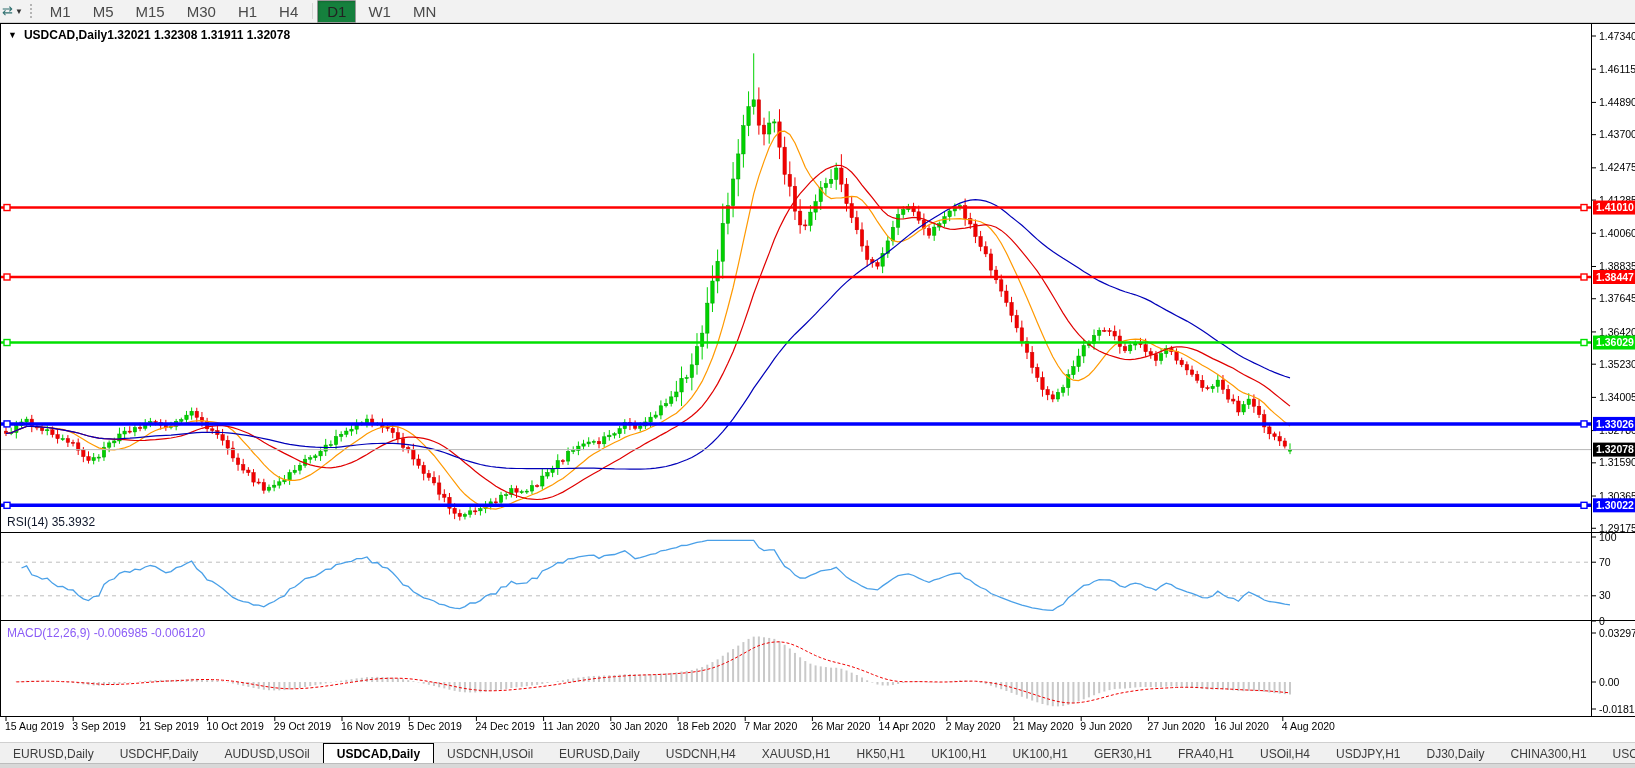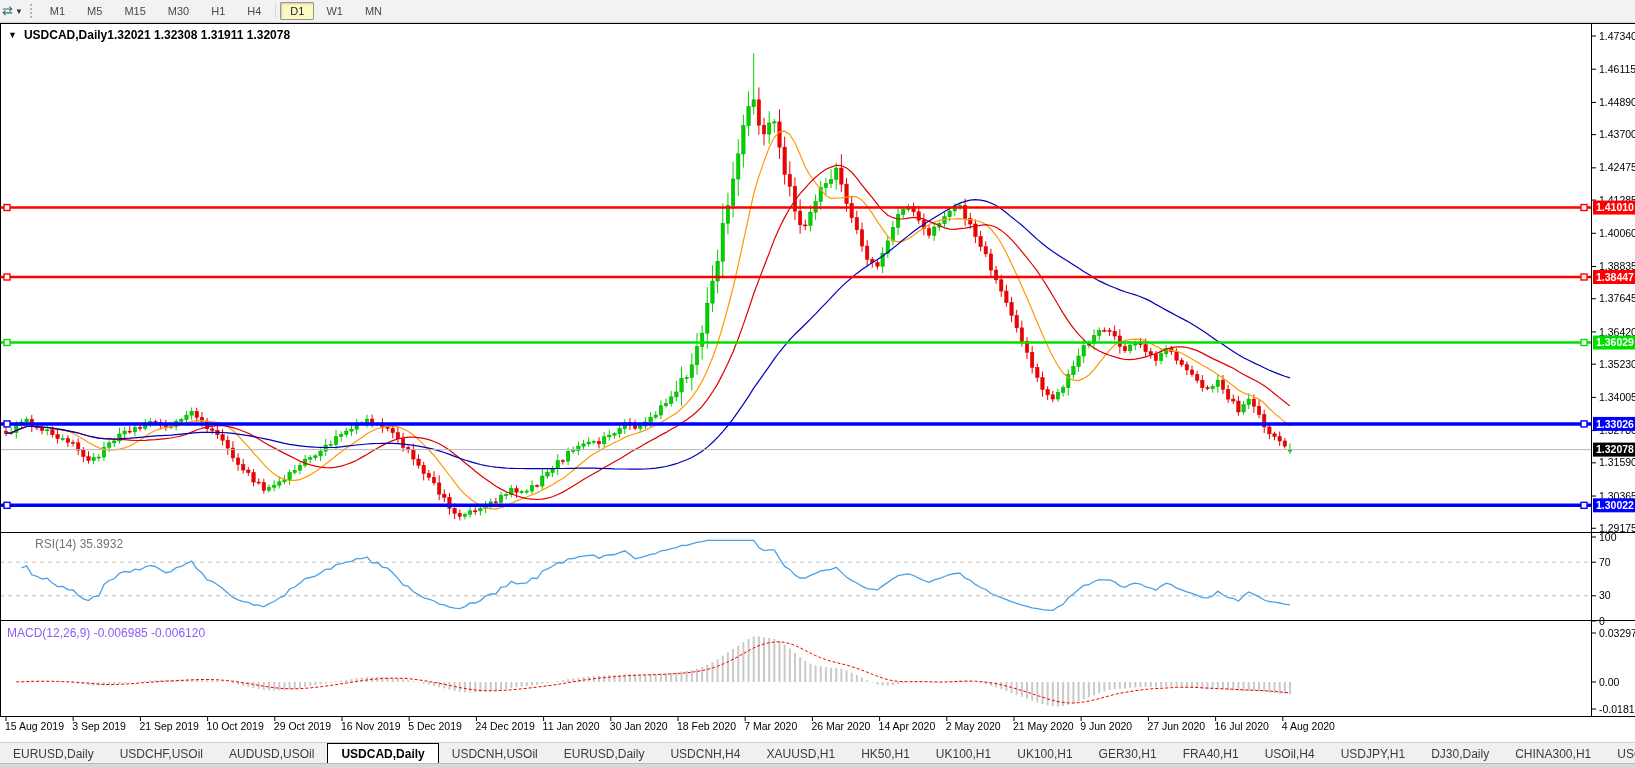--- a/index.html
+++ b/index.html
@@ -5,28 +5,28 @@
   html,body{margin:0;padding:0;background:#fff;}
   #app{position:relative;width:1635px;height:768px;overflow:hidden;background:#fff;
        font-family:"Liberation Sans",sans-serif;-webkit-font-smoothing:antialiased;}
   
   #toolbar{position:absolute;left:0;top:0;width:1635px;height:22px;background:#f2f2f2;
            display:flex;align-items:center;border-bottom:1px solid #d0d0d0;}
   #tool-icon{color:#2f7070;font-size:13px;margin-left:2px;line-height:20px;}
   #tool-caret{color:#333;font-size:8px;margin:0 4px 0 2px;}
   .grip{height:14px;border-left:2px dotted #b5b5b5;margin:0 7px 0 3px;}
   .tfsep{height:16px;border-left:1px solid #d6d6d6;margin:0 3px;}
-  .tfbtn{font-size:11px;color:#4a4a4a;padding:2px 9px;margin:0 1px;border:1px solid transparent;
+  .tfbtn{font-size:15px;color:#4a4a4a;padding:2px 9px;margin:0 1px;border:1px solid transparent;
          border-radius:1px;white-space:nowrap;}
-  .tfbtn.active{background:#fef9c3;border:1px solid #979797;box-shadow:inset 1px 1px 2px rgba(0,0,0,.18);color:#222;}
+  .tfbtn.active{background:#15803d;border:1px solid #979797;box-shadow:inset 1px 1px 2px rgba(0,0,0,.18);color:#222;}
   
   #chart-title{position:absolute;left:8px;top:28px;font-size:12px;font-weight:bold;color:#000;white-space:nowrap;}
   #title-caret{font-size:9px;margin-right:7px;vertical-align:1px;}
   #title-ohlc{margin-left:0;font-weight:bold;}
-  #rsi-label{position:absolute;left:7px;top:537px;font-size:12px;color:#737373;margin-left:28px;}
+  #rsi-label{position:absolute;left:7px;top:515px;font-size:12px;color:#0f172a;}
   #macd-label{position:absolute;left:7px;top:626px;font-size:12px;color:#8b5cf6;}
   #cv{position:absolute;left:0;top:0;pointer-events:none;}
   #chart-area{position:absolute;left:0;top:22px;width:1635px;height:714px;}
   
   #tabbar{position:absolute;left:0;top:742px;width:1635px;height:21px;background:#f0f0f0;
           border-top:1px solid #cfcfcf;display:flex;align-items:stretch;font-size:12px;color:#3c3c3c;}
   .tab{padding:0 13px;display:flex;align-items:center;white-space:nowrap;}
   .tab.active{background:#fff;border:1px solid #000;font-weight:bold;color:#000;}
   .tabsep{width:1px;background:#b5b5b5;margin:4px 0;}
   #statusbar{position:absolute;left:0;top:763px;width:1635px;height:5px;background:#d8d8d8;border-top:1px solid #bdbdbd;}
@@ -964,21 +964,21 @@
 
   <div id="chart-title">
     <span id="title-caret">▼</span><span>USDCAD,Daily</span><span id="title-ohlc">1.32021 1.32308 1.31911 1.32078</span>
   </div>
   <div id="rsi-label">RSI(14) 35.3932</div>
   <div id="macd-label">MACD(12,26,9) -0.006985 -0.006120</div>
 
   <div id="tabbar">
       <div class="tab">EURUSD,Daily</div>
       <span class="tabsep"></span>
-      <div class="tab">USDCHF,USOil</div>
+      <div class="tab">USDCHF,Daily</div>
       <span class="tabsep"></span>
       <div class="tab">AUDUSD,USOil</div>
       <span class="tabsep"></span>
       <div class="tab active">USDCAD,Daily</div>
       <span class="tabsep"></span>
       <div class="tab">USDCNH,USOil</div>
       <span class="tabsep"></span>
       <div class="tab">EURUSD,Daily</div>
       <span class="tabsep"></span>
       <div class="tab">USDCNH,H4</div>

